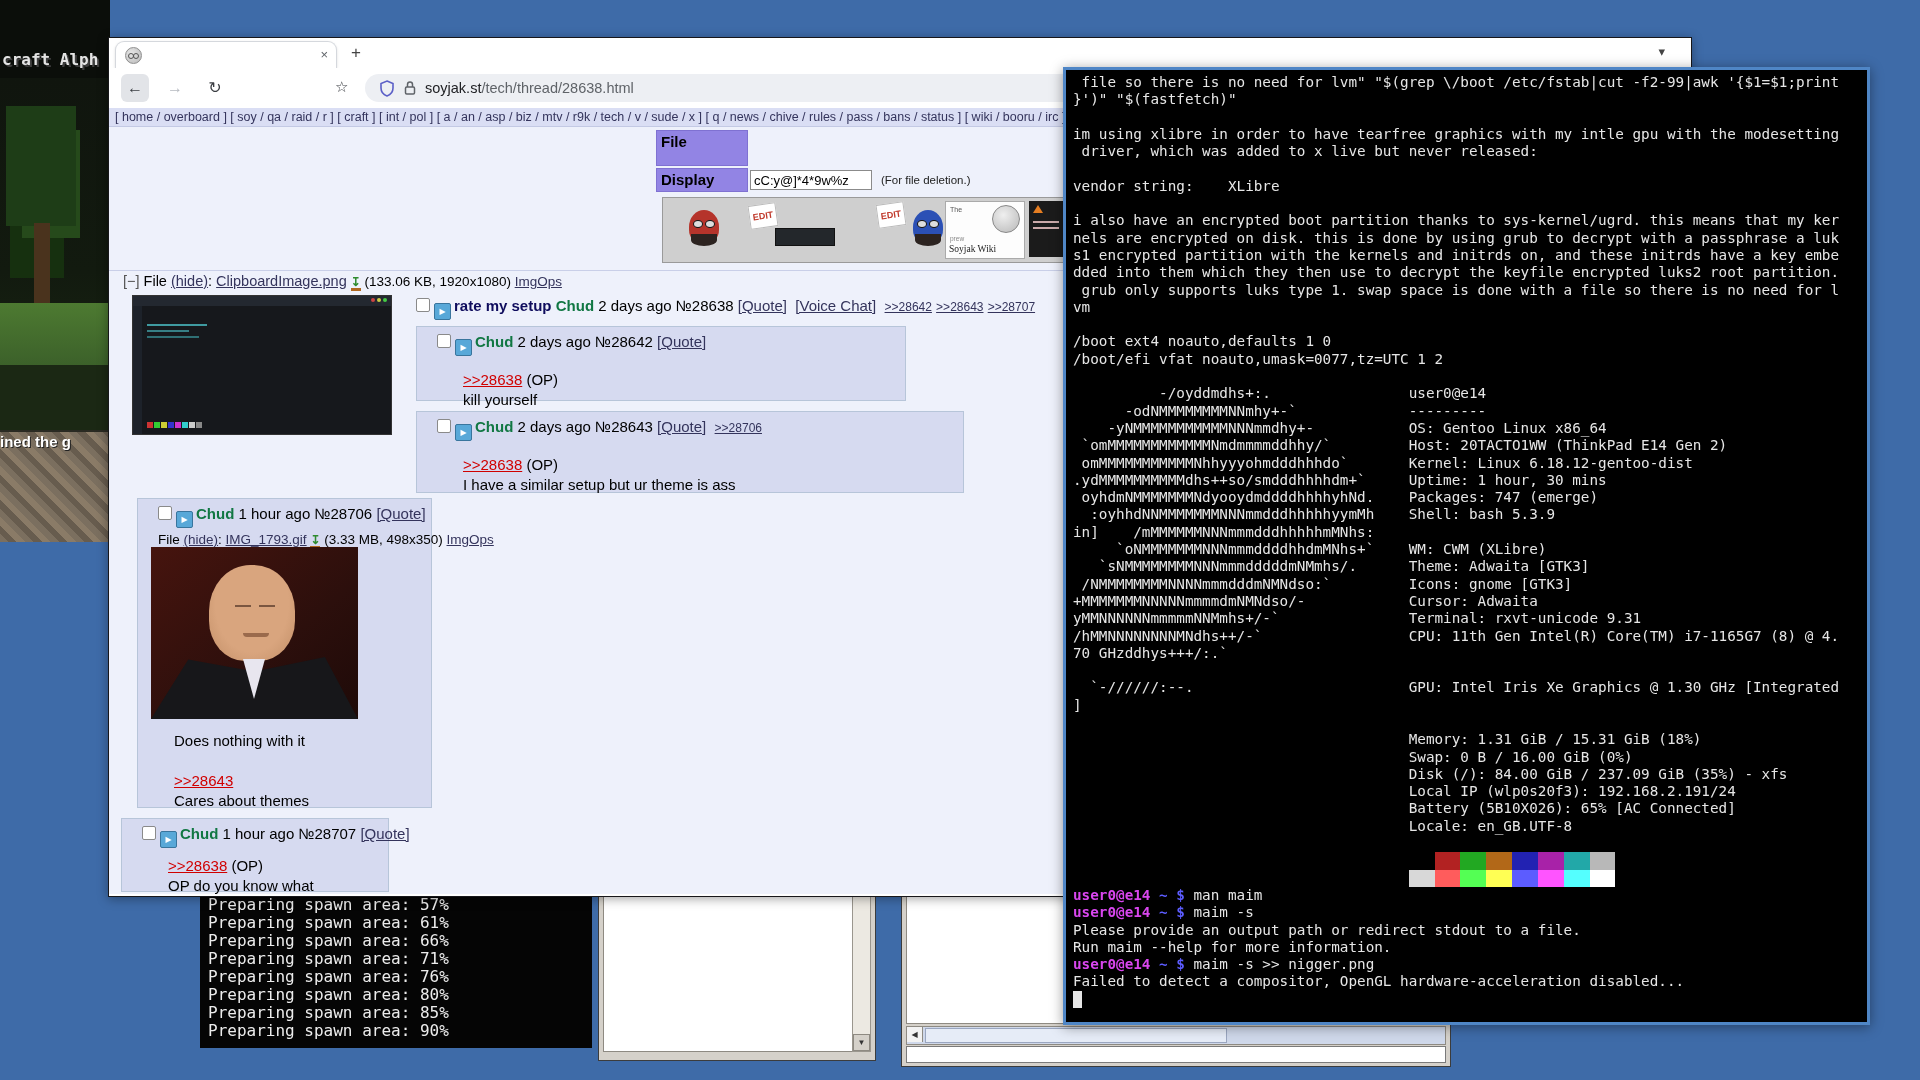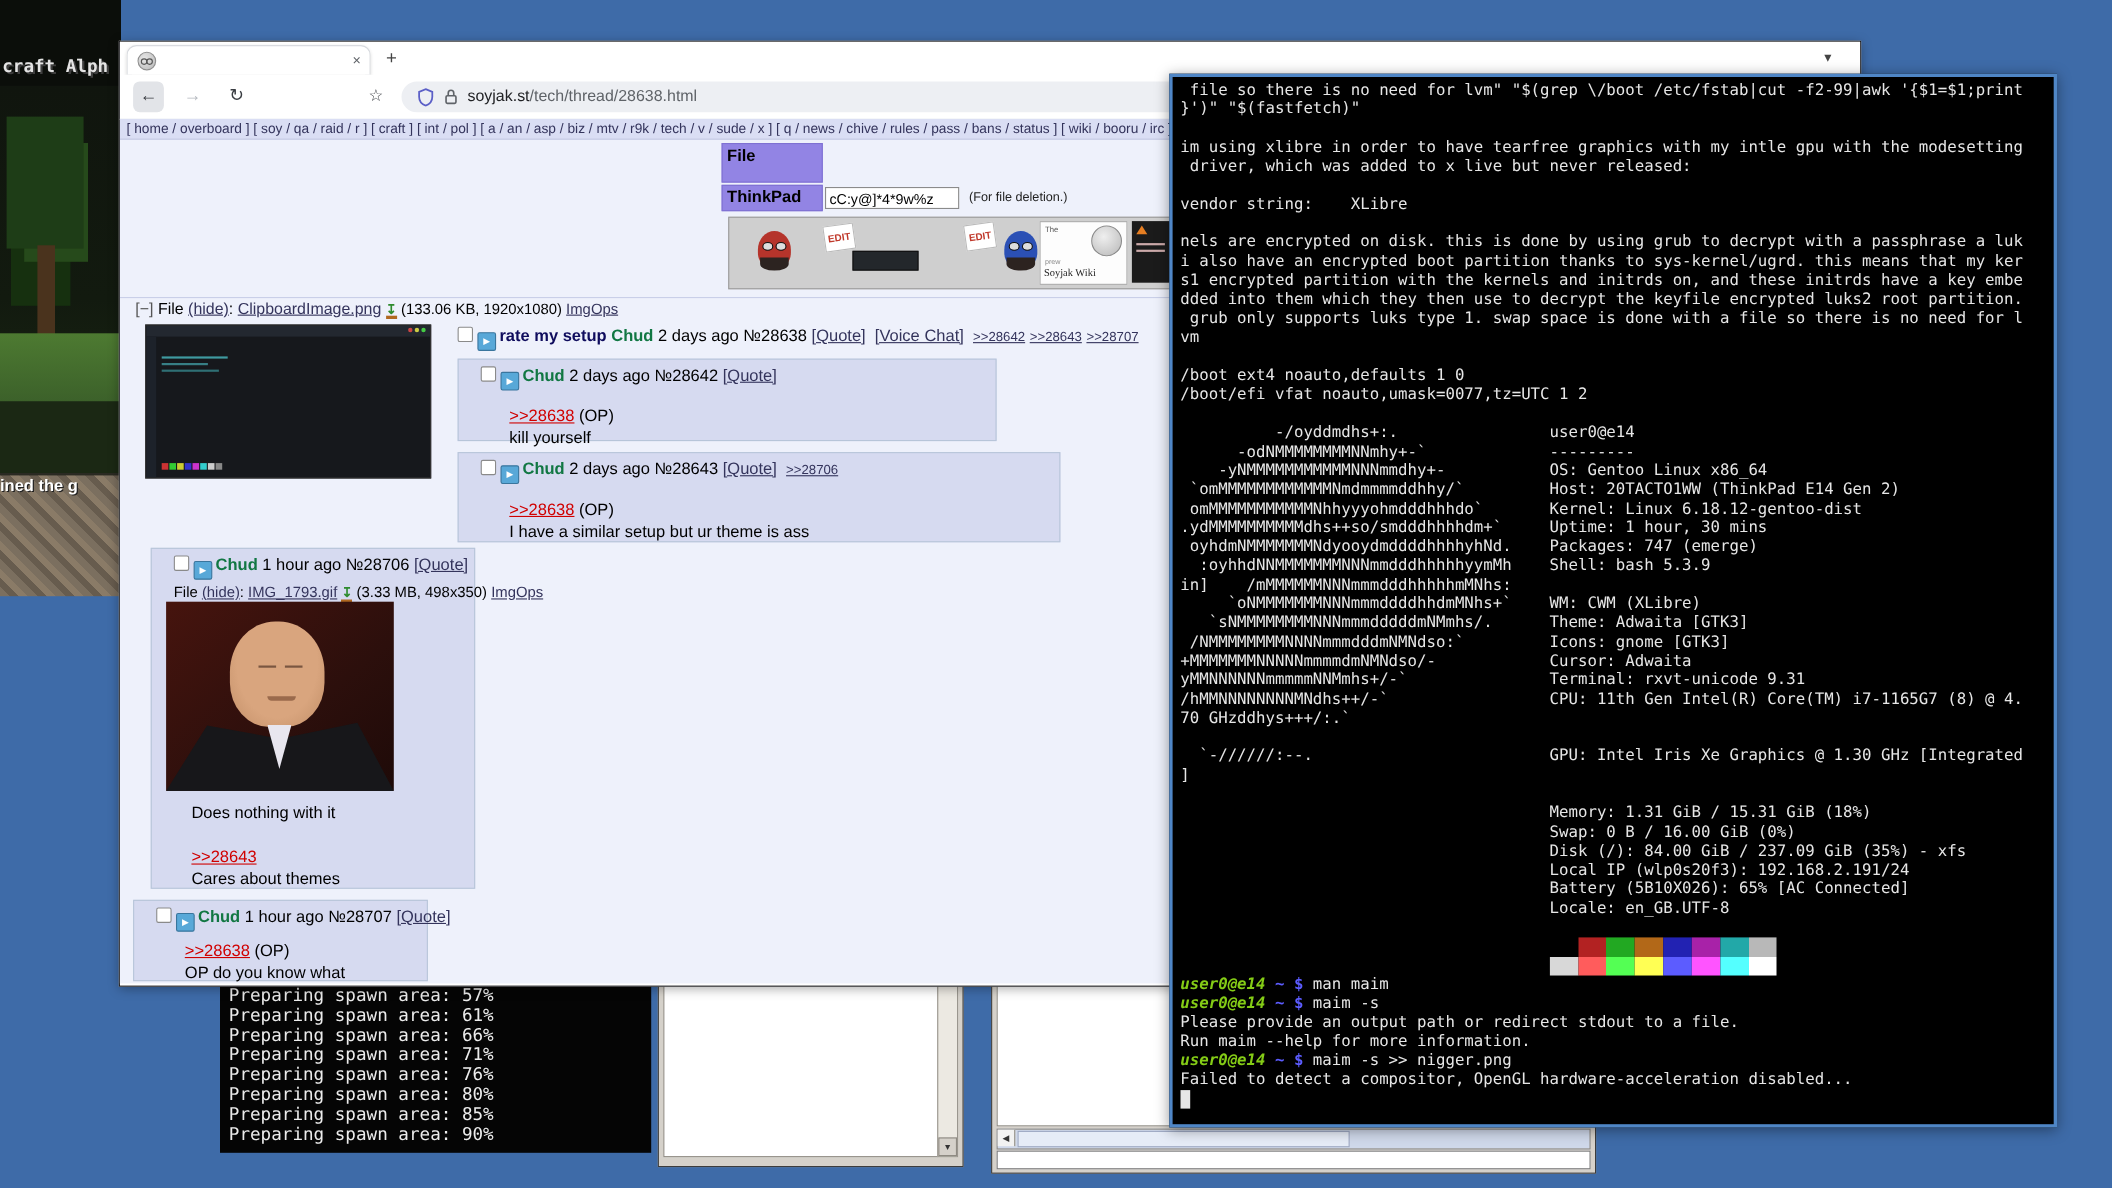--- a/index.html
+++ b/index.html
@@ -100,21 +100,21 @@
   .psub{color:#0f0c5d;font-weight:bold;}
   .bl{font-size:12px;}
   .reply{position:absolute;background:#d6daf0;border:1px solid #b7c5d9;box-sizing:border-box;padding:6px 20px;}
   .pbody{margin:14px 0 0 26px;font-size:15px;color:#000;line-height:20px;}
   .opline{position:absolute;left:307px;top:189px;}
 
   
   #terminal{left:1063px;top:67px;width:807px;height:958px;background:#000;border:3px solid #4f86c6;box-sizing:border-box;z-index:50;box-shadow:0 2px 12px rgba(0,0,0,.4);}
   #terminal .pad{padding:4px 7px;}
   .tl{font-family:"DejaVu Sans Mono",monospace;font-size:14.3px;line-height:17.3px;height:17.3px;color:#e6e6e6;white-space:pre;overflow:hidden;}
-  .tpu{color:#84cc16;font-weight:bold;font-style:italic;}
+  .tpu{color:#d946ef;font-weight:bold;}
   .tps{color:#5c5cff;font-weight:bold;}
   .sw{display:inline-block;}
   .cur{display:inline-block;width:9px;background:#e6e6e6;}
 </style>
 </head>
 <body>
 
 <div id="screen">
 
   <div id="mc" class="abs">
@@ -183,21 +183,21 @@
             <path d="M4.5 7 V4.5 a2.5 2.5 0 0 1 5 0 V7" fill="none" stroke="#5f6368" stroke-width="1.5"></path>
           </svg>
         <span class="urltxt"><span>soyjak.st</span><span class="urlpath">/tech/thread/28638.html</span></span>
       </div>
     </div>
 
     <div class="page">
       <div class="bnav">[ home / overboard ] [ soy / qa / raid / r ] [ craft ] [ int / pol ] [ a / an / asp / biz / mtv / r9k / tech / v / sude / x ] [ q / news / chive / rules / pass / bans / status ] [ wiki / booru / irc ]</div>
 
       <div class="formlabel" style="left:547px;top:22px;width:92px;height:36px;">File</div>
-      <div class="formlabel" style="left:547px;top:60px;width:92px;height:24px;">ThinkPad</div>
+      <div class="formlabel" style="left:547px;top:60px;width:92px;height:24px;">Display</div>
       <input class="pwinput" value="cC:y@]*4*9w%z" style="">
       <span class="pwnote">(For file deletion.)</span>
 
       <div class="banner">
         <div class="soyface" style="left:26px;top:12px;background:#b5342b;">
             <span class="beard"></span>
             <span class="gl" style="left:4px;"></span>
             <span class="gl" style="right:4px;"></span>
           </div>
         <div class="edit-paper" style="left:86px;top:6px;">EDIT</div>
@@ -331,22 +331,22 @@
   <div id="terminal" class="abs">
     <div class="pad">
         <div class="tl"> file so there is no need for lvm" "$(grep \/boot /etc/fstab|cut -f2-99|awk '{$1=$1;print</div>
         <div class="tl">}')" "$(fastfetch)"</div>
         <div class="tl"> </div>
         <div class="tl">im using xlibre in order to have tearfree graphics with my intle gpu with the modesetting</div>
         <div class="tl"> driver, which was added to x live but never released:</div>
         <div class="tl"> </div>
         <div class="tl">vendor string:    XLibre</div>
         <div class="tl"> </div>
+        <div class="tl">i also have an encrypted boot partition thanks to sys-kernel/ugrd. this means that my ker</div>
         <div class="tl">nels are encrypted on disk. this is done by using grub to decrypt with a passphrase a luk</div>
-        <div class="tl">i also have an encrypted boot partition thanks to sys-kernel/ugrd. this means that my ker</div>
         <div class="tl">s1 encrypted partition with the kernels and initrds on, and these initrds have a key embe</div>
         <div class="tl">dded into them which they then use to decrypt the keyfile encrypted luks2 root partition.</div>
         <div class="tl"> grub only supports luks type 1. swap space is done with a file so there is no need for l</div>
         <div class="tl">vm</div>
         <div class="tl"> </div>
         <div class="tl">/boot ext4 noauto,defaults 1 0</div>
         <div class="tl">/boot/efi vfat noauto,umask=0077,tz=UTC 1 2</div>
         <div class="tl"> </div>
         <div class="tl">          -/oyddmdhs+:.                user0@e14</div>
         <div class="tl">      -odNMMMMMMMMNNmhy+-`             ---------</div>

